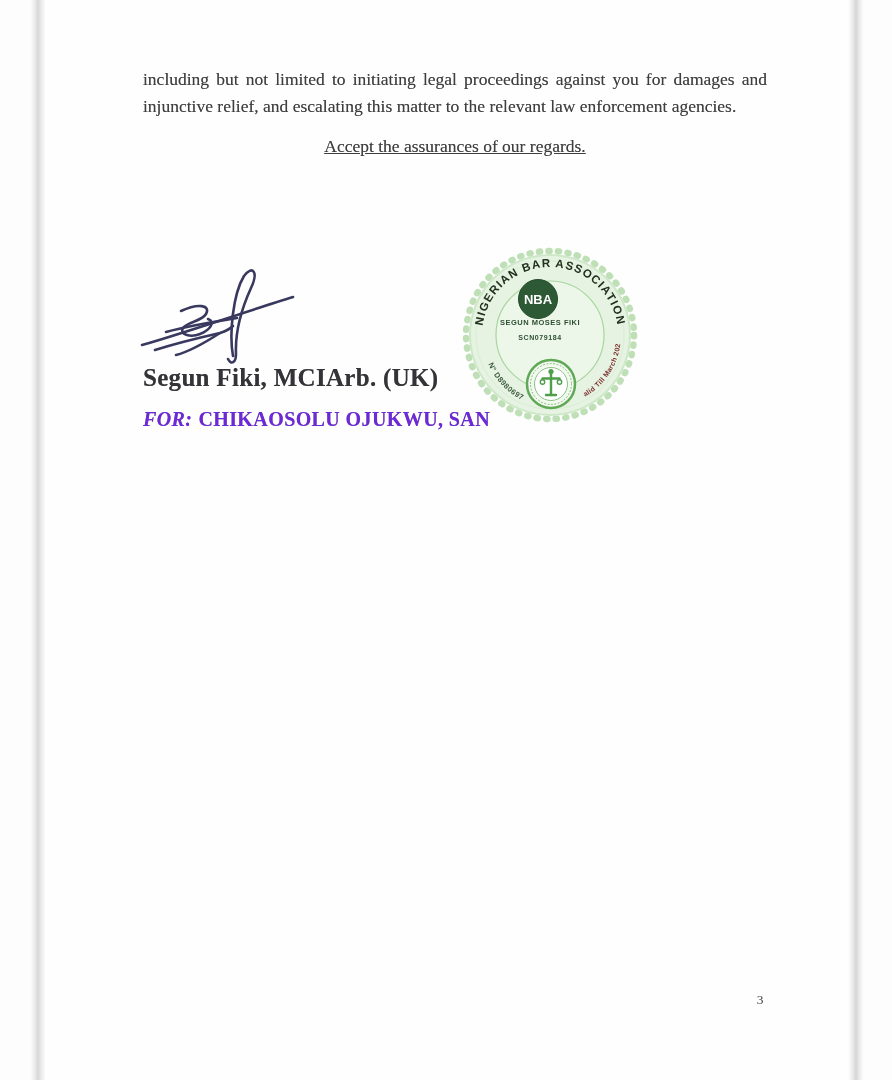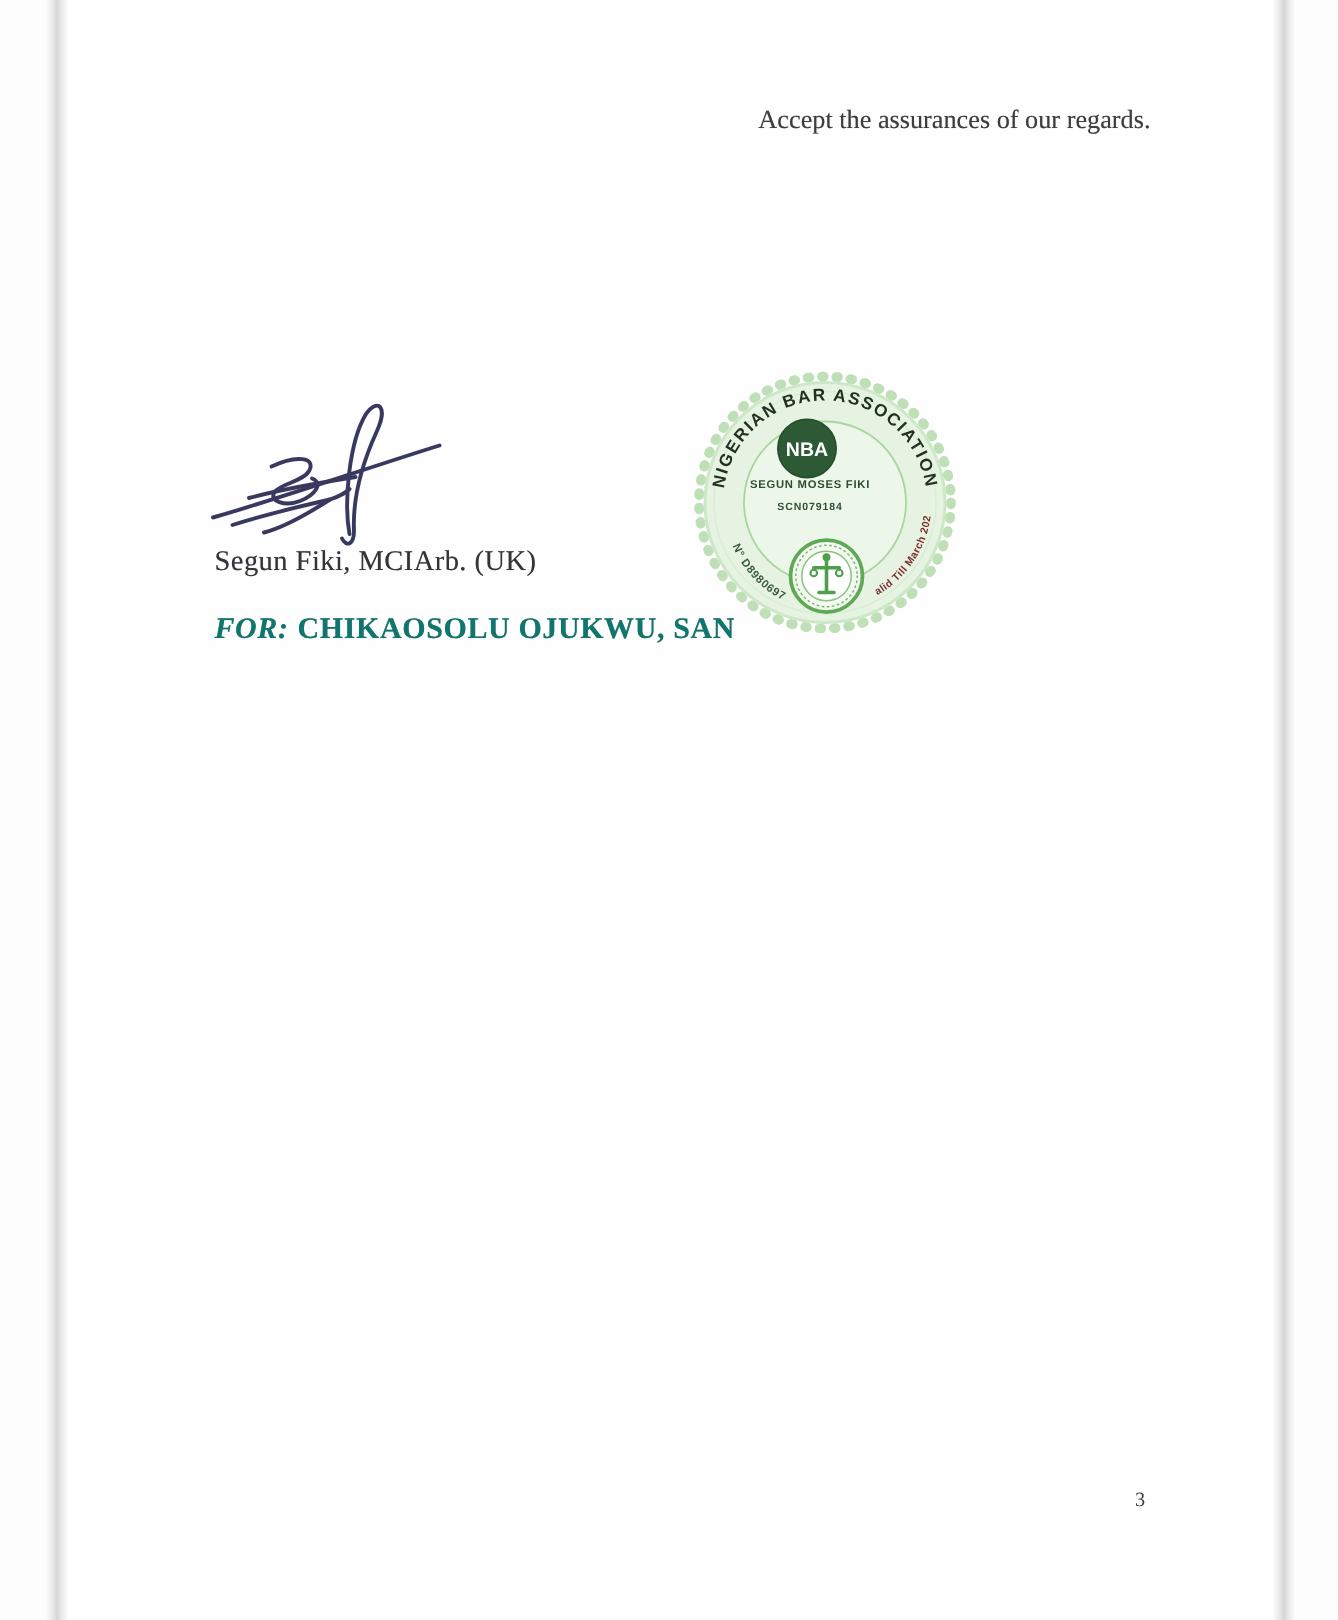--- a/index.html
+++ b/index.html
@@ -11,45 +11,46 @@
   .page-edge{position:absolute;top:0;bottom:0;width:16px;}
   .edge-left{left:30px;background:linear-gradient(90deg,#ffffff 0%,#e6e6e6 35%,#d6d6d6 50%,#e6e6e6 65%,#ffffff 100%);}
   .edge-right{left:848px;background:linear-gradient(90deg,#ffffff 0%,#e6e6e6 35%,#d4d4d4 50%,#e6e6e6 65%,#ffffff 100%);}
   .sheet{position:absolute;left:46px;top:0;width:802px;height:1080px;background:#fefefe;}
   .body-text{
     position:absolute;left:143px;top:66px;width:624px;
     font-size:17.5px;line-height:27px;color:#3e3e3e;
     text-shadow:0 0 .5px rgba(70,70,70,.55);
   }
   .body-text p{margin:0 0 13px 0;text-align:justify;}
-  .body-text p.last{text-align:right;}
+  .body-text p.last{text-align:center;text-decoration:underline;}
   .signature-wrap{position:absolute;left:136px;top:264px;width:162px;height:104px;}
   .signatory-name{
-    position:absolute;left:143px;top:364px;font-size:19px;font-weight:normal;
+    position:absolute;left:143px;top:364px;font-size:25px;font-weight:bold;
     color:#333338;letter-spacing:.3px;text-shadow:0 0 .5px rgba(60,60,60,.5);
   }
   .for-line{
     position:absolute;left:143px;top:408px;font-size:20px;font-weight:bold;
-    color:#0f766e;letter-spacing:.4px;text-shadow:0 0 .5px rgba(60,60,60,.5);
+    color:#6d28d9;letter-spacing:.4px;text-shadow:0 0 .5px rgba(60,60,60,.5);
   }
   .for-line .for-label{font-style:italic;margin-right:6px;}
   .seal-wrap{position:absolute;left:454px;top:247px;width:192px;height:176px;}
   .page-number{
     position:absolute;left:748px;top:992px;width:24px;text-align:center;
     font-size:13.5px;color:#3d3d3d;
   }
 </style>
 </head>
 <body>
 
 <div class="sheet"></div>
 <div class="page-edge edge-left"></div>
 <div class="page-edge edge-right"></div>
 
 <div class="body-text">
+  <p>including but not limited to initiating legal proceedings against you for damages and injunctive relief, and escalating this matter to the relevant law enforcement agencies.</p>
   <p class="last">Accept the assurances of our regards.</p>
 </div>
 
 <div class="signature-wrap">
   <svg width="162" height="104" viewBox="0 0 162 104" fill="none" stroke="#2b2b55" stroke-width="2.6" stroke-linecap="round" stroke-linejoin="round" opacity="0.93">
 
     <path d="M 97,92 C 93,70 97,30 108,12 C 116,1 123,7 115,24 C 105,46 99,68 100,90 C 100,99 95,101 92,95"></path>
 
     <path d="M 45,47 C 62,39 75,41 70,50 C 66,57 52,58 47,64 C 43,70 54,74 64,70 C 74,66 80,58 72,55"></path>
 

